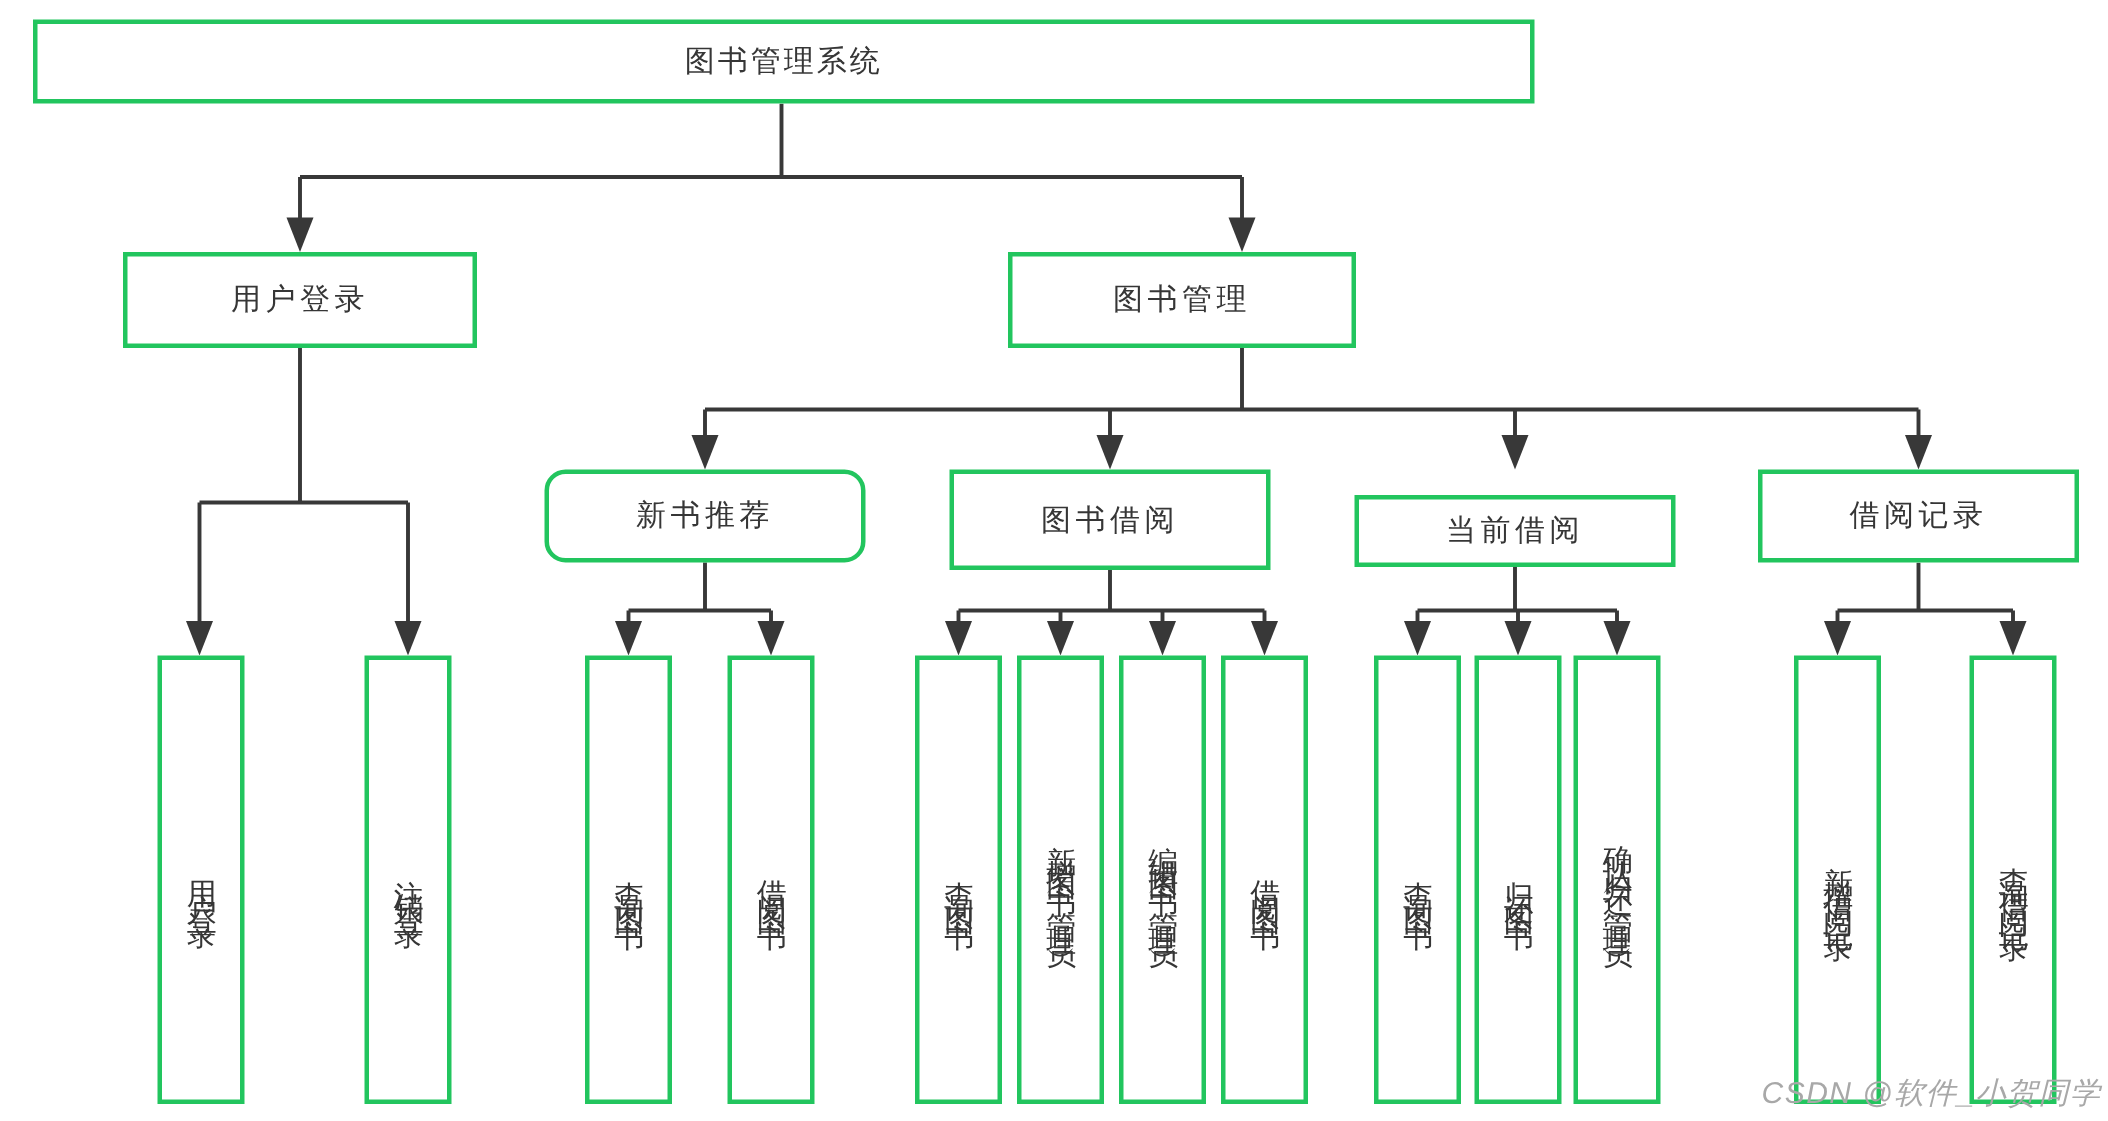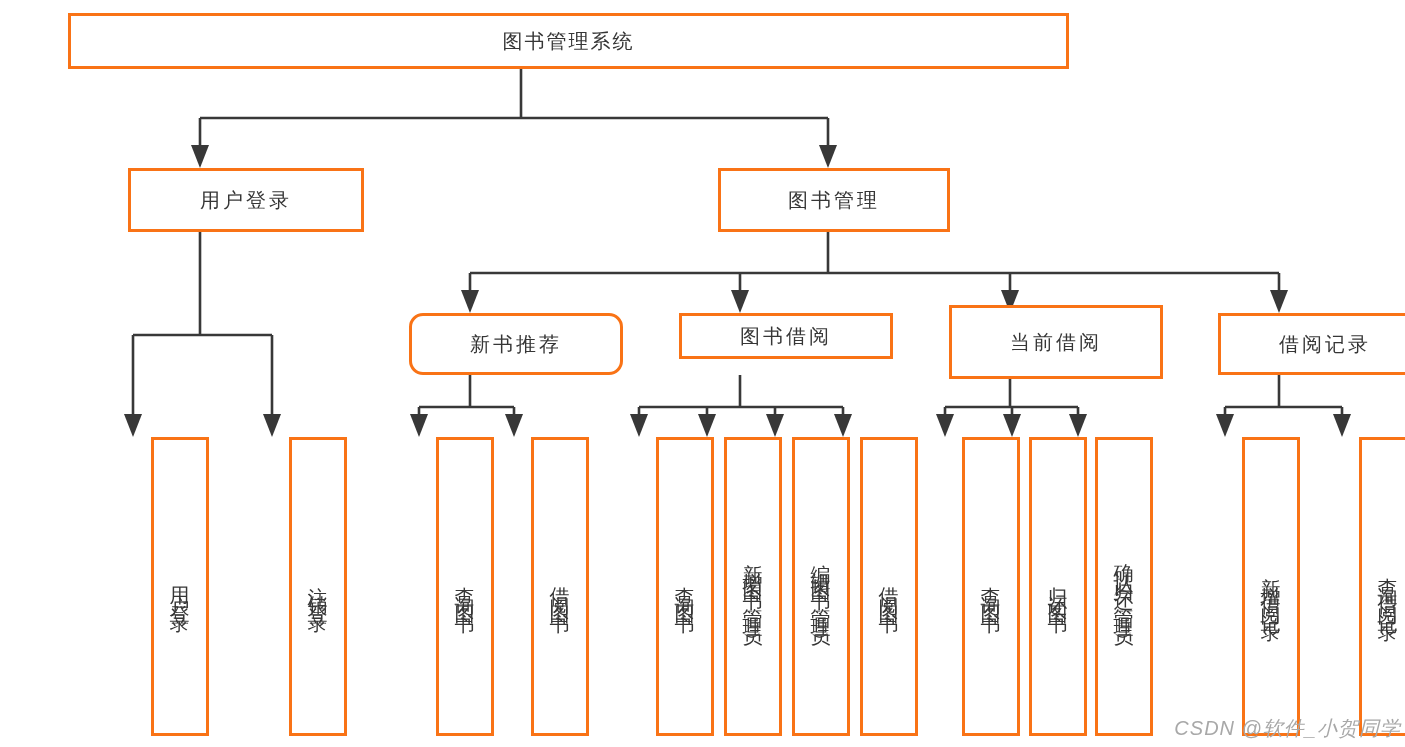--- a/index.html
+++ b/index.html
@@ -21,27 +21,26 @@
     left: 0;
     top: 0;
     width: 1405px;
     height: 747px;
     pointer-events: none;
   }
   .node {
     position: absolute;
     box-sizing: border-box;
     background: #ffffff;
-    border: 3px solid #f97316;
+    border: 3px solid #22c55e;
     color: #363636;
     display: flex;
     align-items: center;
     justify-content: center;
     text-align: center;
-    margin-left: 46px;
   }
   .hnode {
     font-size: 20px;
     letter-spacing: 3px;
     line-height: 1;
   }
   .root-node {
     left: 22px; top: 13px;
     width: 1001px; height: 56px;
     letter-spacing: 2px;
@@ -119,22 +118,22 @@
       <polygon points="1333,414 1351,414 1342,437"></polygon>
     </g>
   </svg>
 
   <div class="node hnode root-node">图书管理系统</div>
 
   <div class="node hnode" style="left:82px; top:168px; width:236px; height:64px;">用户登录</div>
   <div class="node hnode" style="left:672px; top:168px; width:232px; height:64px;">图书管理</div>
 
   <div class="node hnode" style="left:363px; top:313px; width:214px; height:62px;border-radius:14px;">新书推荐</div>
-  <div class="node hnode" style="left:633px; top:313px; width:214px; height:46px;">图书借阅</div>
-  <div class="node hnode" style="left:903px; top:305px; width:214px; height:74px;">当前借阅</div>
+  <div class="node hnode" style="left:633px; top:313px; width:214px; height:67px;">图书借阅</div>
+  <div class="node hnode" style="left:903px; top:330px; width:214px; height:48px;">当前借阅</div>
   <div class="node hnode" style="left:1172px; top:313px; width:214px; height:62px;">借阅记录</div>
 
   <div class="node vnode" style="left:105px;">用户登录</div>
   <div class="node vnode" style="left:243px;">注销登录</div>
 
   <div class="node vnode" style="left:390px;">查询图书</div>
   <div class="node vnode" style="left:485px;">借阅图书</div>
 
   <div class="node vnode" style="left:610px;">查询图书</div>
   <div class="node vnode" style="left:678px;">新增图书（管理员）</div>

